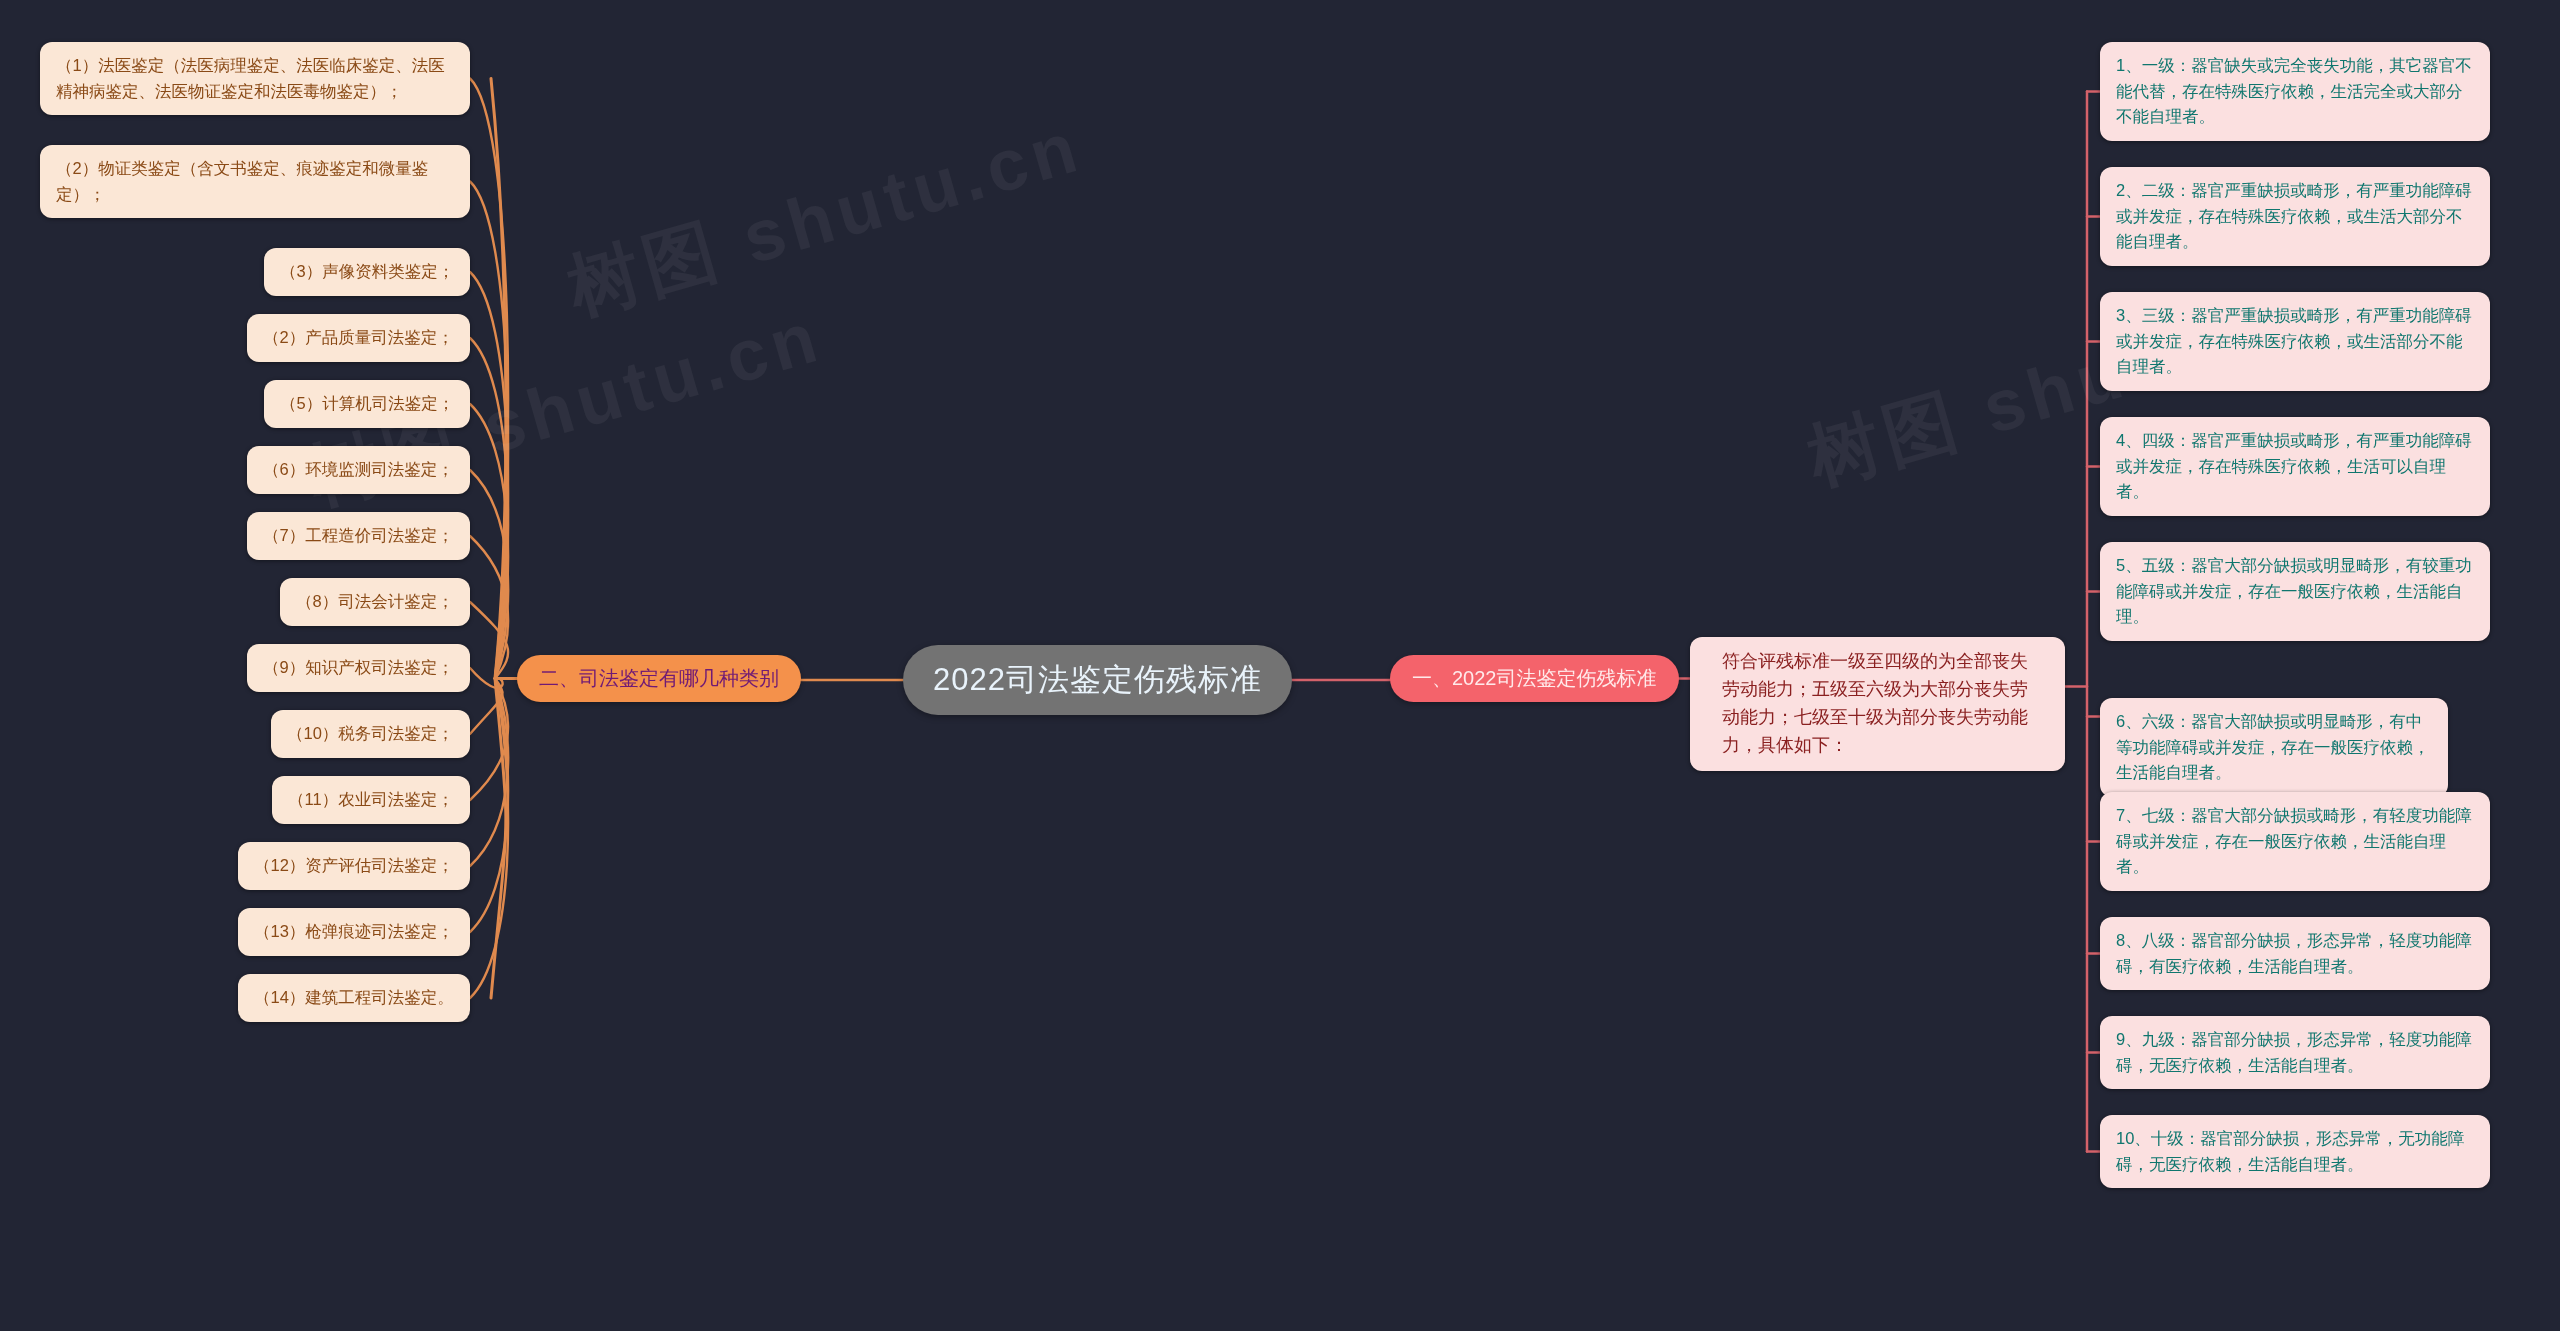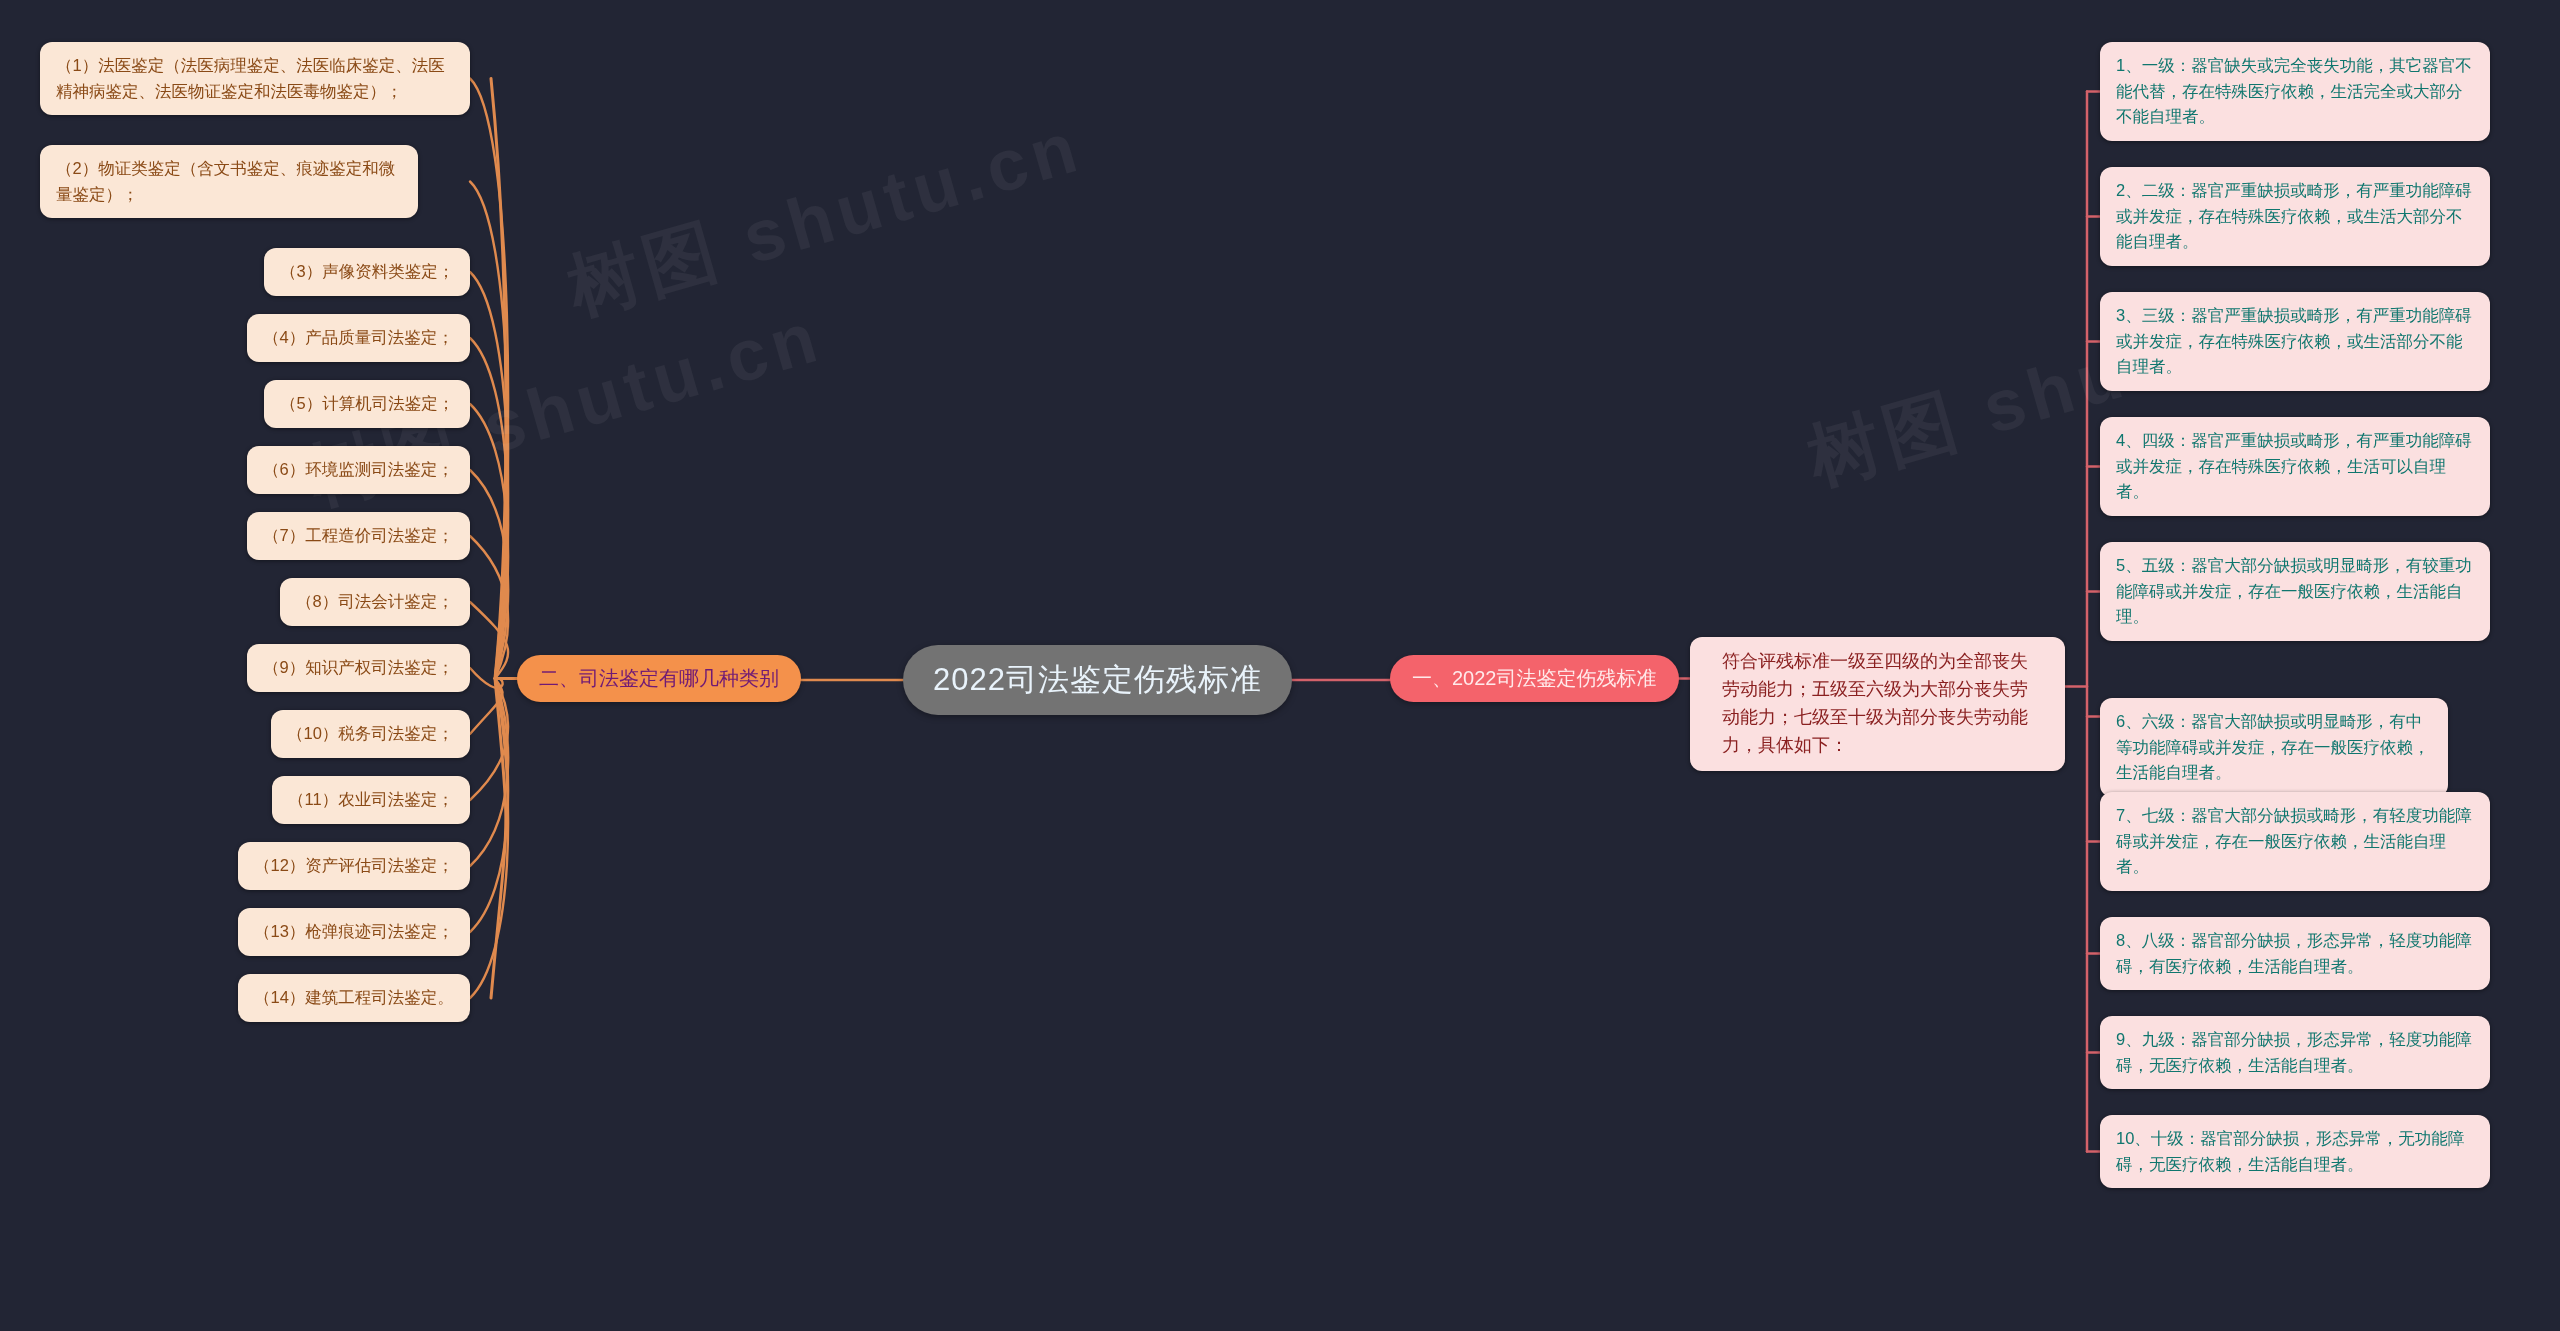--- a/index.html
+++ b/index.html
@@ -145,28 +145,28 @@
         <span class="txt">9、九级：器官部分缺损，形态异常，轻度功能障碍，无医疗依赖，生活能自理者。</span>
       </div>
       <div class="node leaf-right" style="left: 2100px; width: 390px; top: 1115px;">
         <span class="txt">10、十级：器官部分缺损，形态异常，无功能障碍，无医疗依赖，生活能自理者。</span>
       </div>
     </div>
   <div id="left-leaves">
       <div class="node leaf-left" style="left: 40px; width: 430px; top: 42px;">
         <span class="txt">（1）法医鉴定（法医病理鉴定、法医临床鉴定、法医精神病鉴定、法医物证鉴定和法医毒物鉴定）；</span>
       </div>
-      <div class="node leaf-left" style="left: 40px; width: 378px; top: 145px;">
+      <div class="node leaf-left" style="left: 40px; width: 430px; top: 145px;">
         <span class="txt">（2）物证类鉴定（含文书鉴定、痕迹鉴定和微量鉴定）；</span>
       </div>
       <div class="node leaf-left center" style="width: auto; white-space: nowrap; top: 248px; left: 264px;">
         <span class="txt">（3）声像资料类鉴定；</span>
       </div>
       <div class="node leaf-left center" style="width: auto; white-space: nowrap; top: 314px; left: 247px;">
-        <span class="txt">（4）产品质量司法鉴定；</span>
+        <span class="txt">（2）产品质量司法鉴定；</span>
       </div>
       <div class="node leaf-left center" style="width: auto; white-space: nowrap; top: 380px; left: 264px;">
         <span class="txt">（5）计算机司法鉴定；</span>
       </div>
       <div class="node leaf-left center" style="width: auto; white-space: nowrap; top: 446px; left: 247px;">
         <span class="txt">（6）环境监测司法鉴定；</span>
       </div>
       <div class="node leaf-left center" style="width: auto; white-space: nowrap; top: 512px; left: 247px;">
         <span class="txt">（7）工程造价司法鉴定；</span>
       </div>

